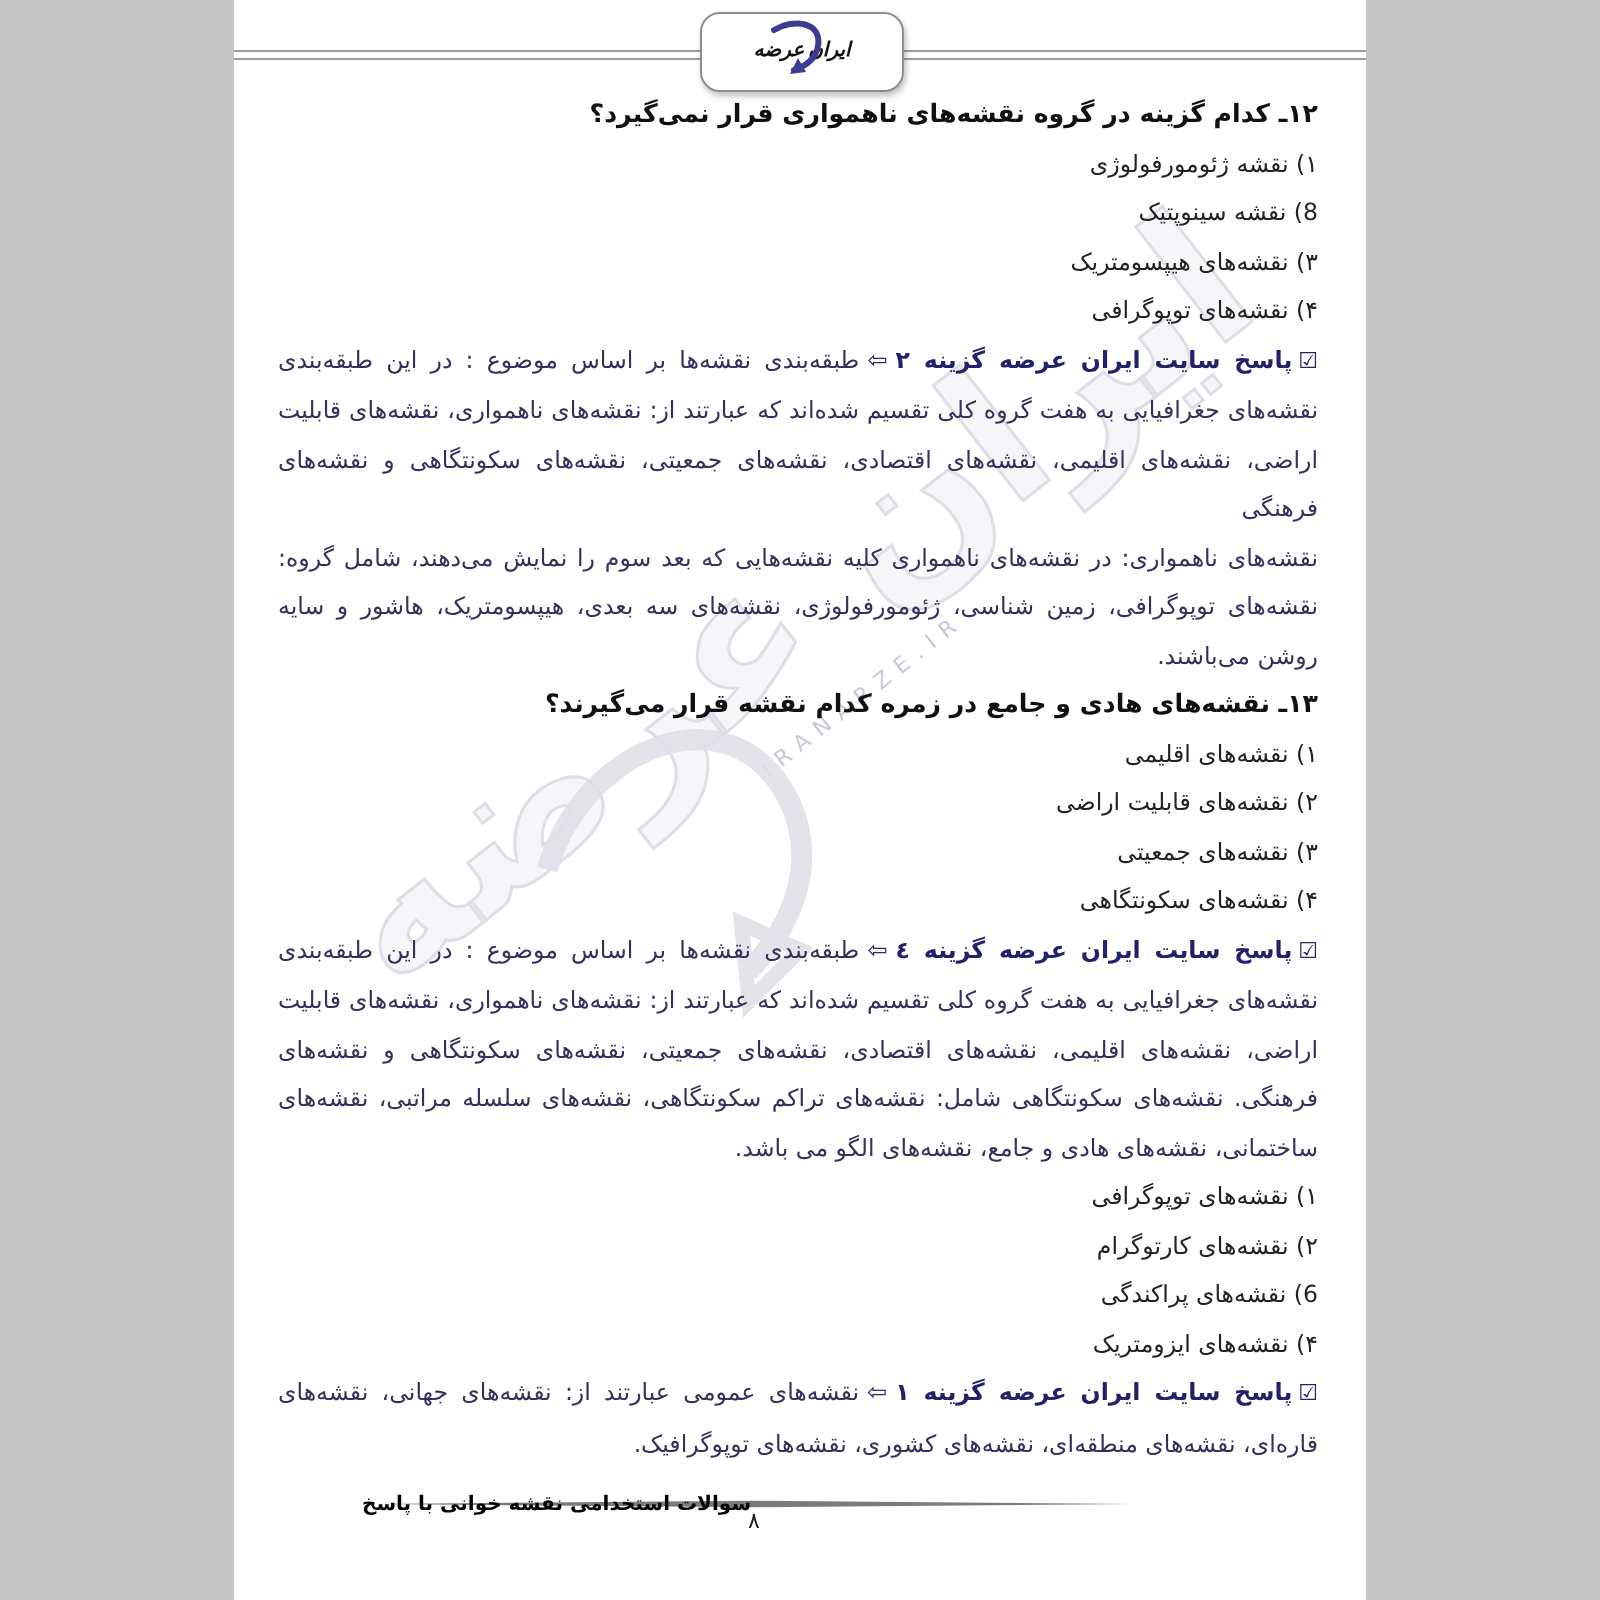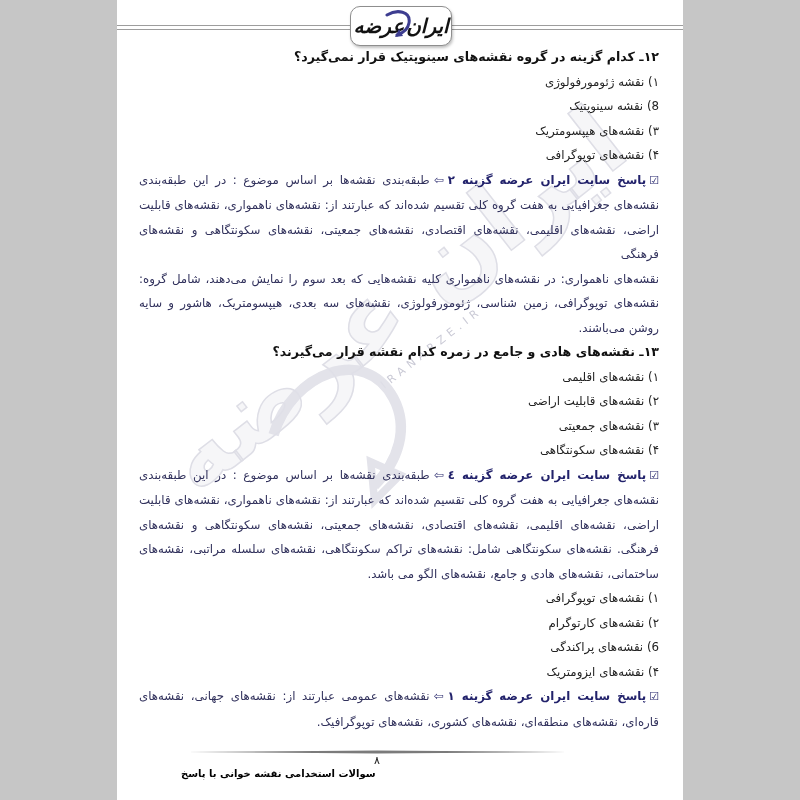--- a/index.html
+++ b/index.html
@@ -29,21 +29,21 @@
     width:100px;height:38px;margin-left:-50px;
     background:#fff;
     border:1.5px solid #8e8e8e;
     border-radius:10px;
     box-shadow:1px 2px 3px rgba(0,0,0,.25);
     z-index:2;
     display:flex;align-items:center;justify-content:center;
     direction:rtl;gap:2px;
   }
   .logo-box .logo-word{
-    font-weight:bold;font-size:20px;color:#121212;
+    font-weight:bold;font-size:10px;color:#121212;
     font-style:italic;line-height:1;
   }
   .logo-arrow{position:absolute;top:2px;left:34px;width:30px;height:32px;}
   
   .watermark{
     position:absolute;top:250px;left:-30px;right:-30px;
     text-align:center;
     transform:rotate(-38deg);
     z-index:0;pointer-events:none;
   }
@@ -76,21 +76,21 @@
   .ans-head{font-weight:bold;color:#22226b;}
   .chk{font-weight:normal;margin-inline-end:3px;font-size:11px;}
   .arrow{margin-inline:4px;font-weight:normal;color:#2a2a6e;font-size:12px;}
   
   .footer-rule{position:absolute;top:750px;left:70px;z-index:1;}
   .page-num{
     position:absolute;top:754px;left:70px;width:380px;
     text-align:center;font-size:11px;color:#222;z-index:1;
   }
   .book-title{
-    position:absolute;top:768px;left:64px;
+    position:absolute;top:747px;left:64px;
     direction:rtl;font-size:10px;font-weight:bold;color:#000;
     white-space:nowrap;z-index:1;
   }
 </style>
 </head>
 <body>
 
 <div class="page">
 
   <div class="hdr-rule"></div>
@@ -108,21 +108,21 @@
       <path d="M10 20 C 45 -5, 95 10, 88 50 C 84 72, 65 85, 42 88" fill="none" stroke="#e0e0e8" stroke-width="7"></path>
       <path d="M50 74 L36 96 L60 93 Z" fill="none" stroke="#e0e0e8" stroke-width="5"></path>
     </svg>
     <div class="wm-text">ایران عرضه</div>
     <div class="wm-site">IRANARZE.IR</div>
   </div>
 
   <main class="content">
 
     <section>
-      <h3 class="q-title">۱۲ـ کدام گزینه در گروه نقشه‌های سینوپتیک قرار نمی‌گیرد؟</h3>
+      <h3 class="q-title">۱۲ـ کدام گزینه در گروه نقشه‌های ناهمواری قرار نمی‌گیرد؟</h3>
       <div class="opt">۱) نقشه ژئومورفولوژی</div>
       <div class="opt">8) نقشه سینوپتیک</div>
       <div class="opt">۳) نقشه‌های هیپسومتریک</div>
       <div class="opt">۴) نقشه‌های توپوگرافی</div>
       <p class="answer"><span class="ans-head"><span class="chk">☑</span><span>پاسخ سایت ایران عرضه گزینه ۲</span><span class="arrow">⇦</span></span><span>طبقه‌بندی نقشه‌ها بر اساس موضوع : در این طبقه‌بندی نقشه‌های جغرافیایی به هفت گروه کلی تقسیم شده‌اند که عبارتند از: نقشه‌های ناهمواری، نقشه‌های قابلیت اراضی، نقشه‌های اقلیمی، نقشه‌های اقتصادی، نقشه‌های جمعیتی، نقشه‌های سکونتگاهی و نقشه‌های فرهنگی</span></p>
       <p class="answer-extra">نقشه‌های ناهمواری: در نقشه‌های ناهمواری کلیه نقشه‌هایی که بعد سوم را نمایش می‌دهند، شامل گروه: نقشه‌های توپوگرافی، زمین شناسی، ژئومورفولوژی، نقشه‌های سه بعدی، هیپسومتریک، هاشور و سایه روشن می‌باشند.</p>
     </section>
 
     <section>
       <h3 class="q-title">۱۳ـ نقشه‌های هادی و جامع در زمره کدام نقشه قرار می‌گیرند؟</h3>

